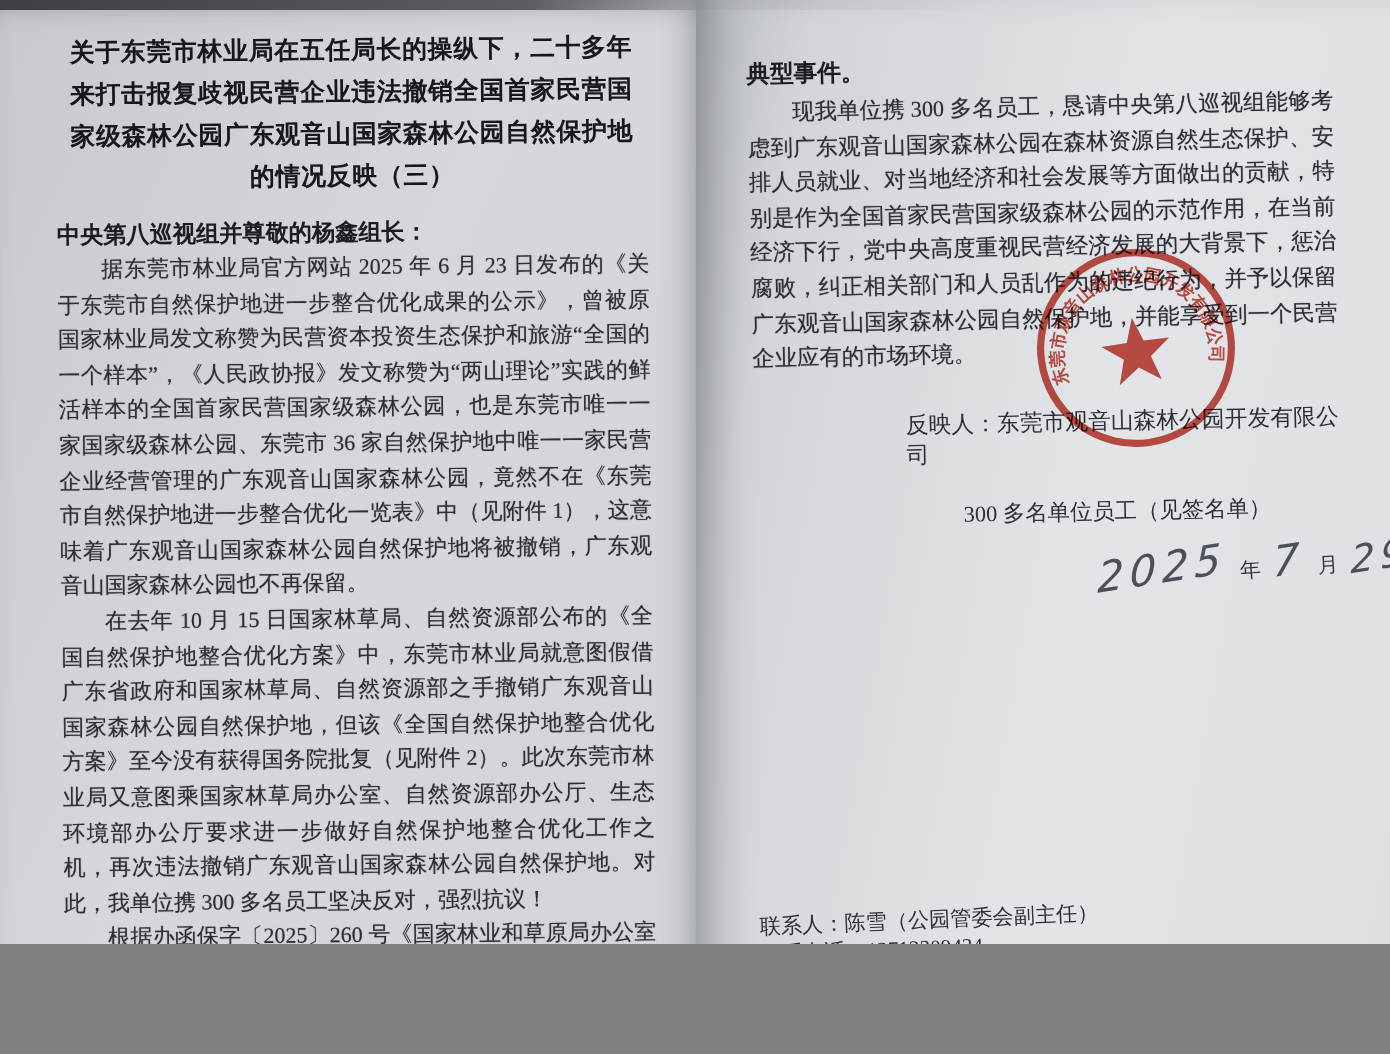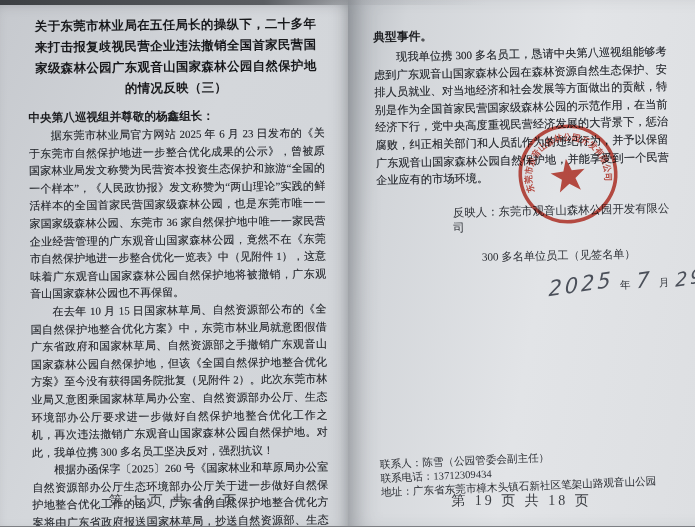--- a/index.html
+++ b/index.html
@@ -1,17 +1,17 @@
 <!DOCTYPE html>
 <html><head>
 <meta charset="utf-8">
 <style>
   html,body{margin:0;padding:0;background:#7d7f83;}
   .photo{
-    position:relative;width:695px;height:526px;overflow:hidden;
+    position:relative;width:695px;height:472px;overflow:hidden;
     background:#cfd2d6;
     font-family:"Liberation Serif","DejaVu Serif",serif;
     color:#2b2e33;
   }
   .top-strip{
     position:absolute;top:0;left:0;width:100%;height:5px;z-index:5;
     background:linear-gradient(90deg,#3c3f43 0%,#5a5d62 38%,rgba(160,163,168,.35) 52%,rgba(210,212,216,0) 70%);
   }
   .page{position:absolute;top:0;height:527px;}
   .page-left{

